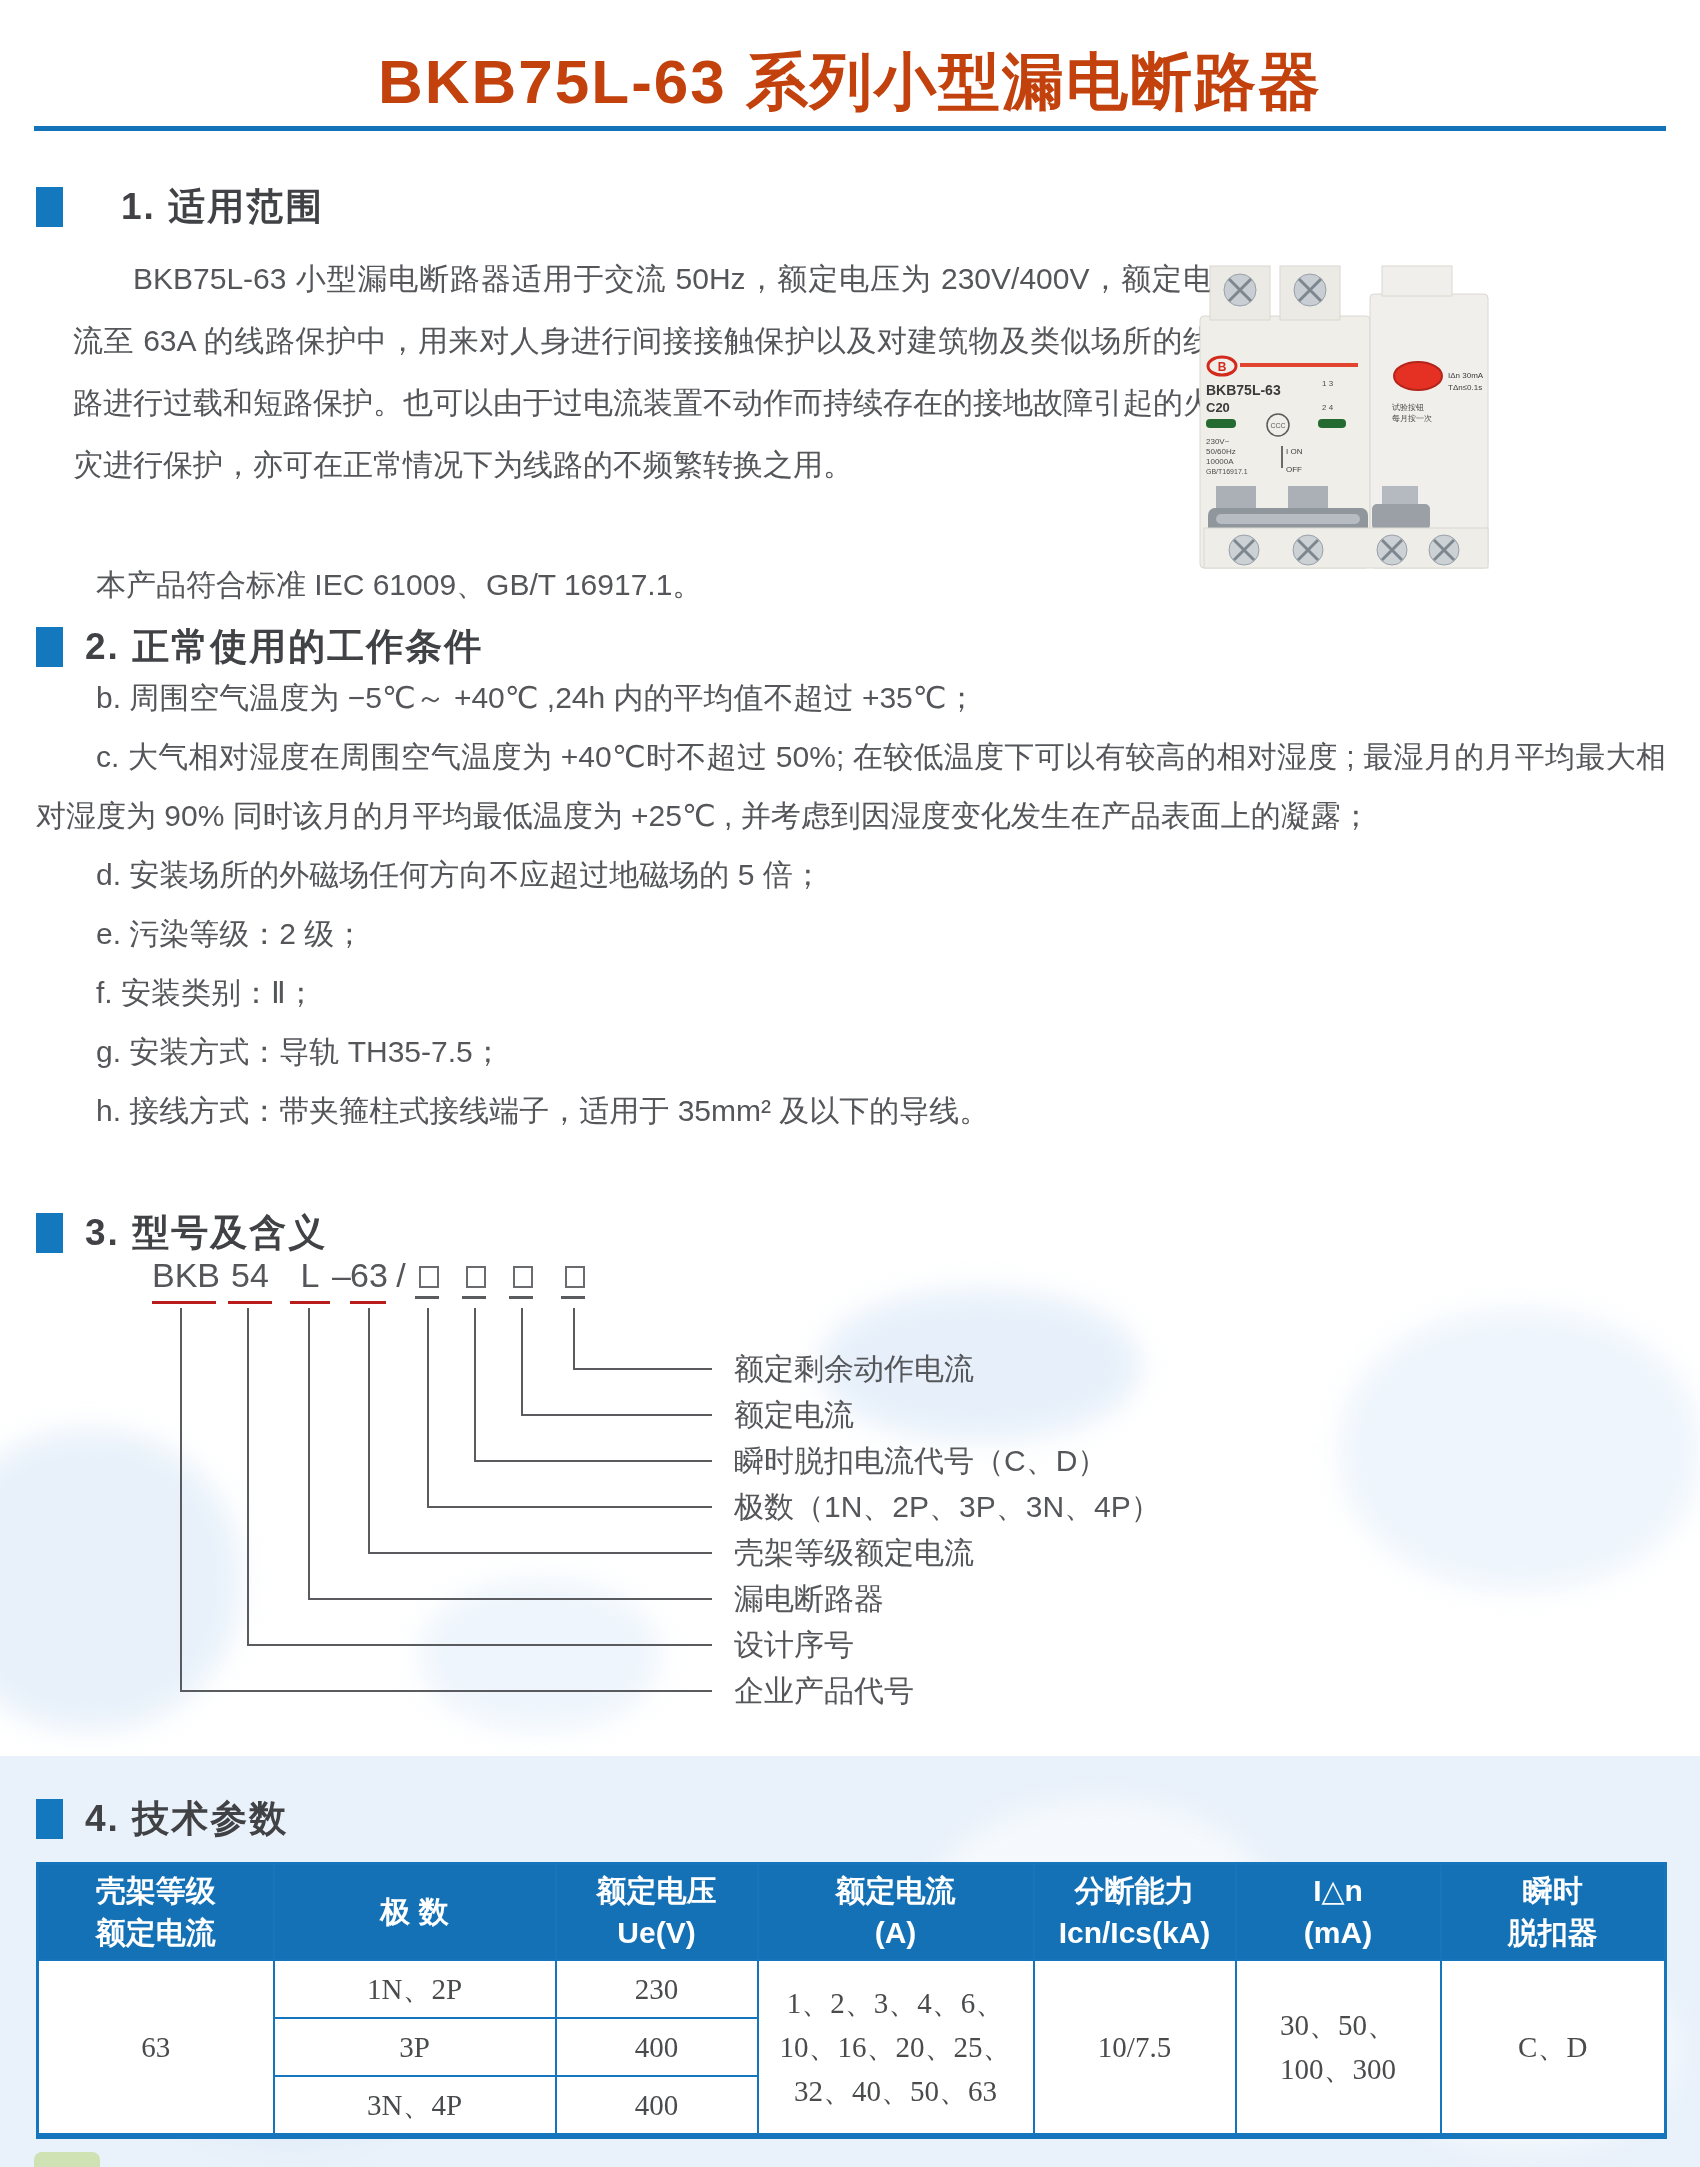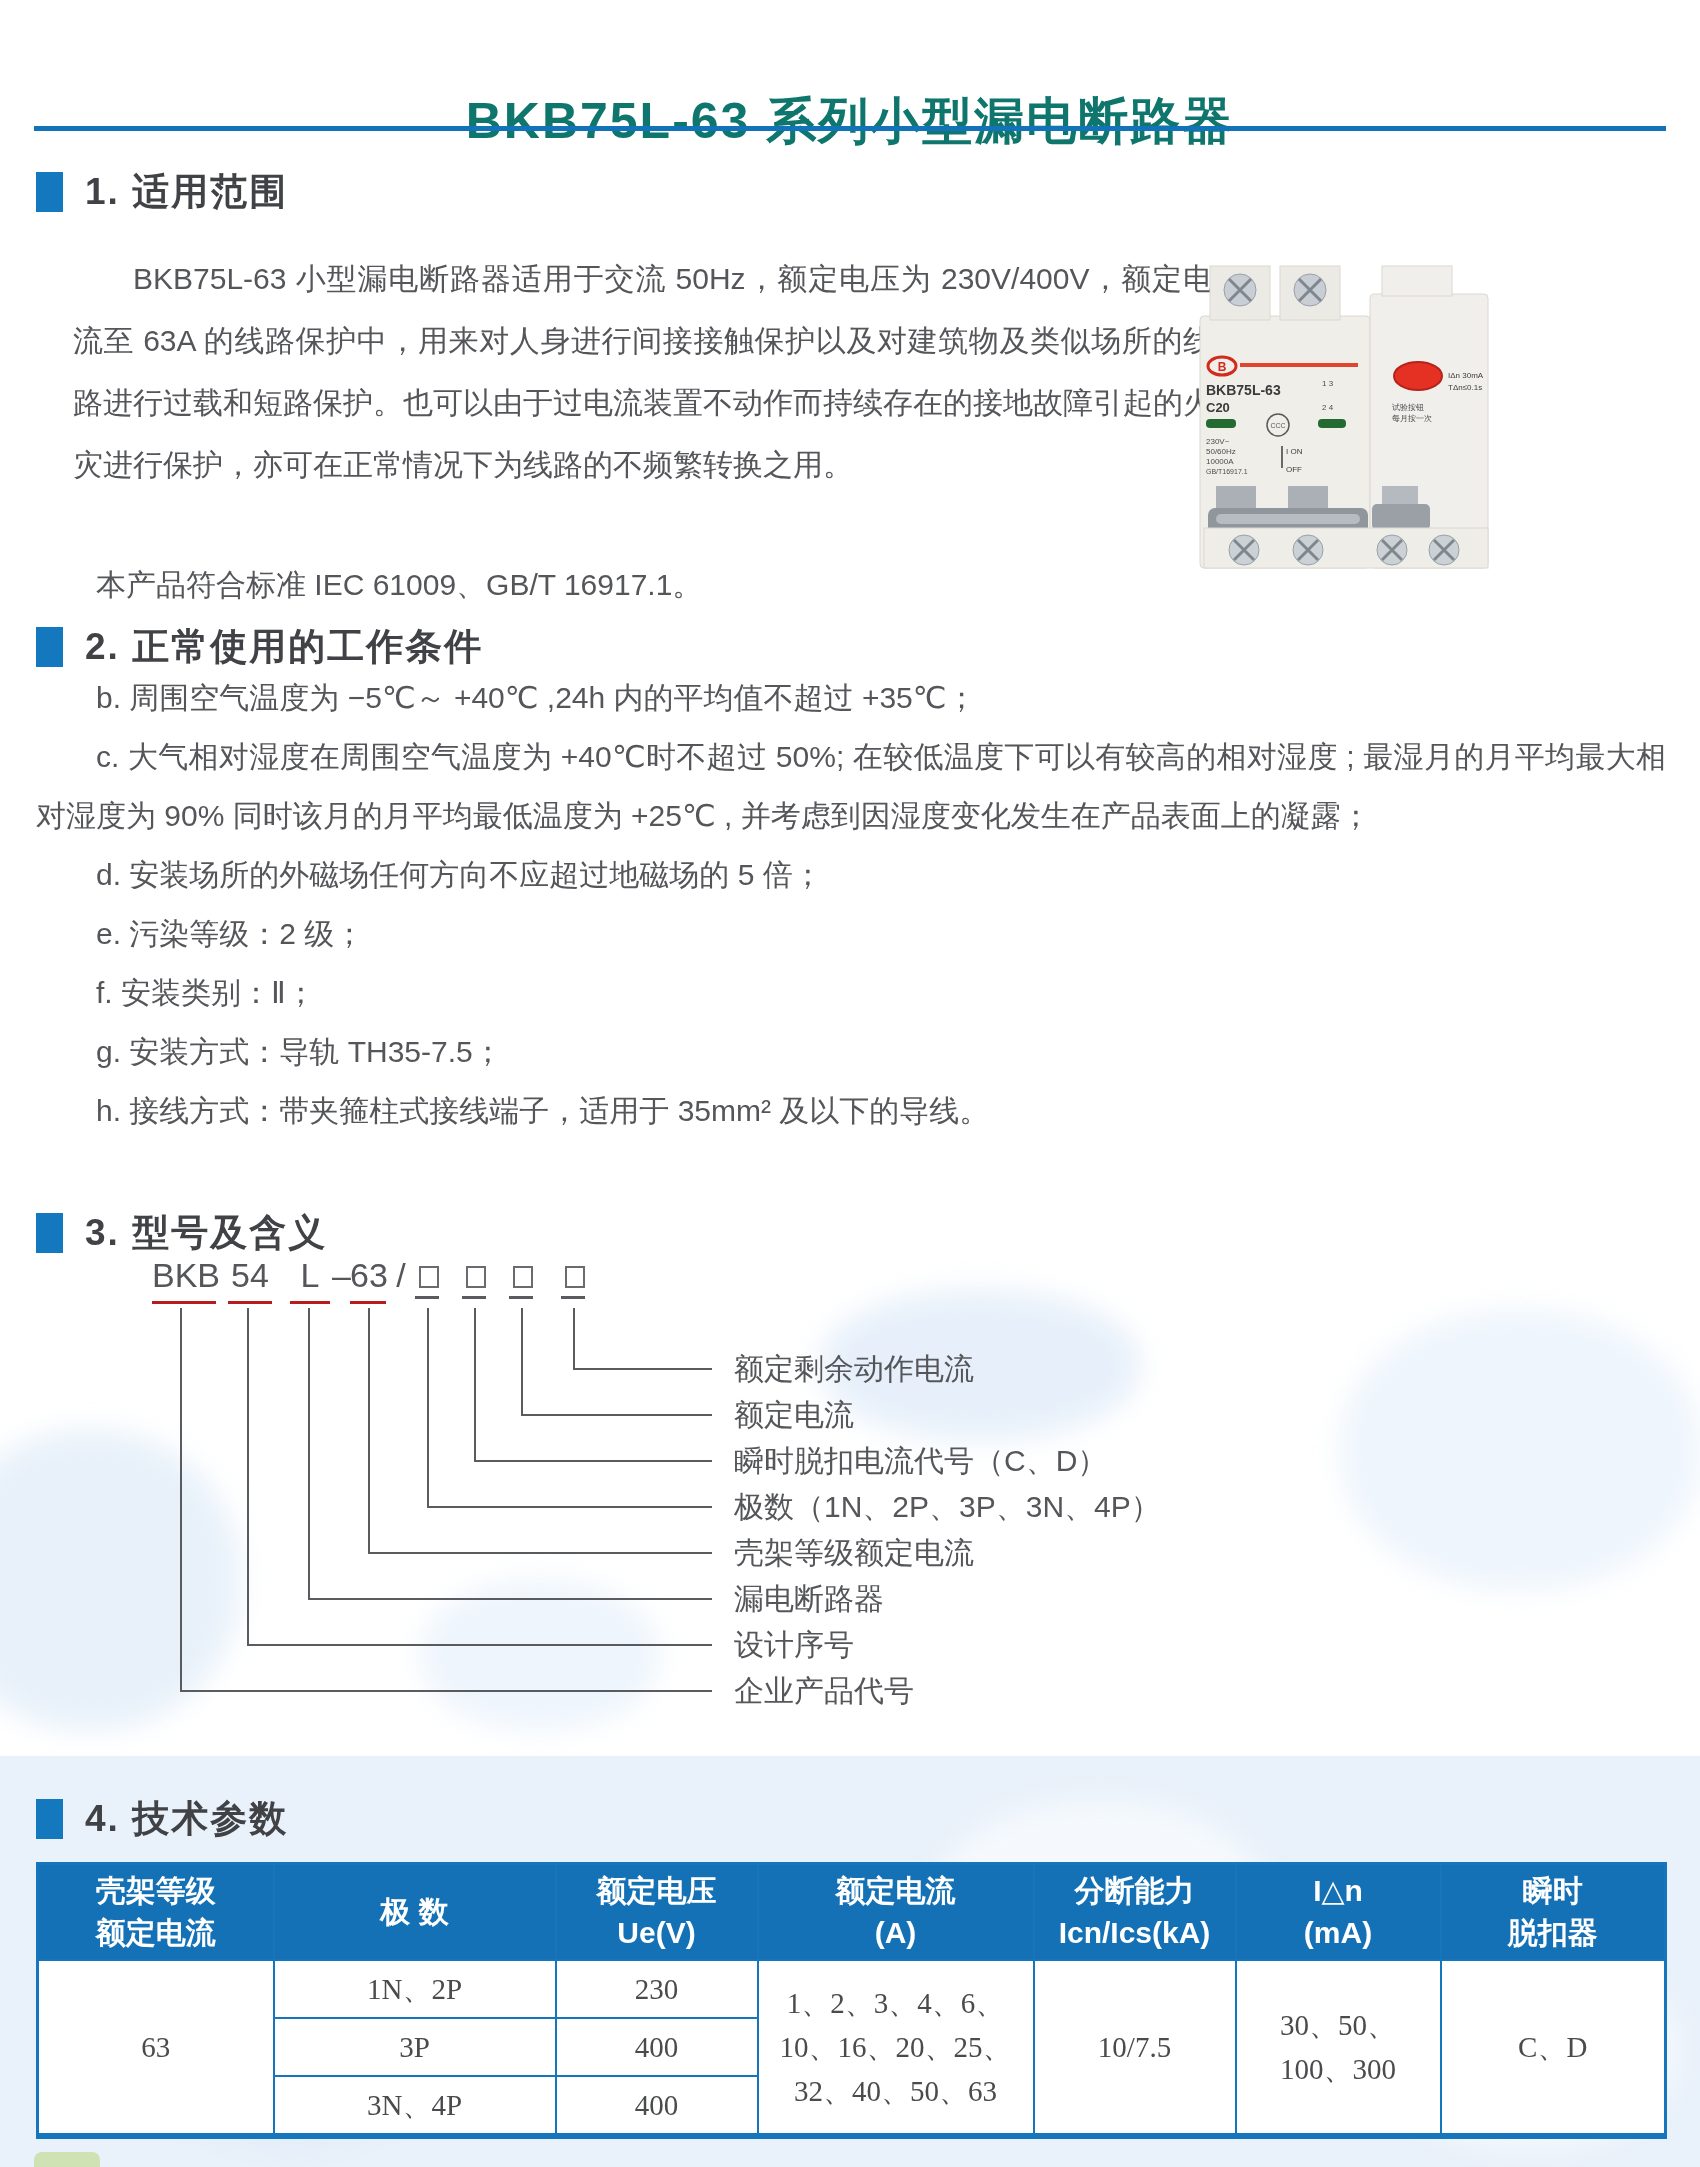--- a/index.html
+++ b/index.html
@@ -5,21 +5,21 @@
   html,body{margin:0;padding:0;}
   body{width:1700px;height:2167px;position:relative;background:#ffffff;
        font-family:"Liberation Sans","DejaVu Sans",sans-serif;overflow:hidden;}
   
   .bg-layer{position:absolute;inset:0;z-index:0;}
   .band{position:absolute;left:0;right:0;top:1756px;bottom:0;background:#e9f1fa;}
   .blob{position:absolute;border-radius:48%;filter:blur(14px);}
   
   .content{position:absolute;inset:0;z-index:1;}
   .page-title{position:absolute;top:40px;left:0;width:100%;text-align:center;
-      font-size:50px;font-weight:bold;color:#0f766e;letter-spacing:2px;margin-top:48px;}
+      font-size:62px;font-weight:bold;color:#c2410c;letter-spacing:2px;}
   .title-rule{position:absolute;top:126px;left:34px;right:34px;height:5px;background:#1273b9;}
   .sec-head{position:absolute;left:36px;display:flex;align-items:center;}
   .sec-square{width:27px;height:40px;background:#1478be;margin-right:22px;flex:none;}
   .sec-label{font-size:37px;font-weight:bold;color:#414246;letter-spacing:2px;}
   .bodytext{color:#55565a;font-size:30px;}
   .p1{position:absolute;left:36px;top:218px;width:1140px;line-height:62px;
       text-align:justify;text-indent:2em;margin-left:37px;}
   .p2{position:absolute;left:36px;top:524px;width:1140px;line-height:62px;text-indent:2em;}
   .cond-list{position:absolute;left:36px;top:668px;width:1630px;line-height:59px;
       list-style:none;margin:0;padding:0;}
@@ -60,21 +60,21 @@
   <div class="blob" style="left:1380px;top:1950px;width:300px;height:200px;background:#f3f8fd;"></div>
   <div class="blob" style="left:150px;top:1960px;width:280px;height:180px;background:#dfecf8;"></div>
   <div style="position:absolute;left:34px;top:2152px;width:66px;height:15px;background:#c9dfa6;border-radius:8px 8px 0 0;opacity:.85;"></div>
 </div>
 
 <div class="content">
 
   <div class="page-title">BKB75L-63 系列小型漏电断路器</div>
   <div class="title-rule"></div>
 
-  <div class="sec-head" style="top:167px;">
+  <div class="sec-head" style="top:182px;gap:36px;">
     <span class="sec-square"></span>
     <span class="sec-label">1. 适用范围</span>
   </div>
   <p class="bodytext p1">BKB75L-63 小型漏电断路器适用于交流 50Hz，额定电压为 230V/400V，额定电流至 63A 的线路保护中，用来对人身进行间接接触保护以及对建筑物及类似场所的线路进行过载和短路保护。也可以由于过电流装置不动作而持续存在的接地故障引起的火灾进行保护，亦可在正常情况下为线路的不频繁转换之用。</p>
   <p class="bodytext p2">本产品符合标准 IEC 61009、GB/T 16917.1。</p>
 
   <svg class="breaker" viewBox="0 0 300 320">
     <rect x="4" y="58" width="170" height="252" rx="4" fill="#f0eee9" stroke="#dcd8d1"></rect>
     <rect x="174" y="36" width="118" height="274" rx="4" fill="#f1efeb" stroke="#dcd8d1"></rect>
     <rect x="14" y="8" width="60" height="54" fill="#eceae4" stroke="#dcd8d1"></rect>

